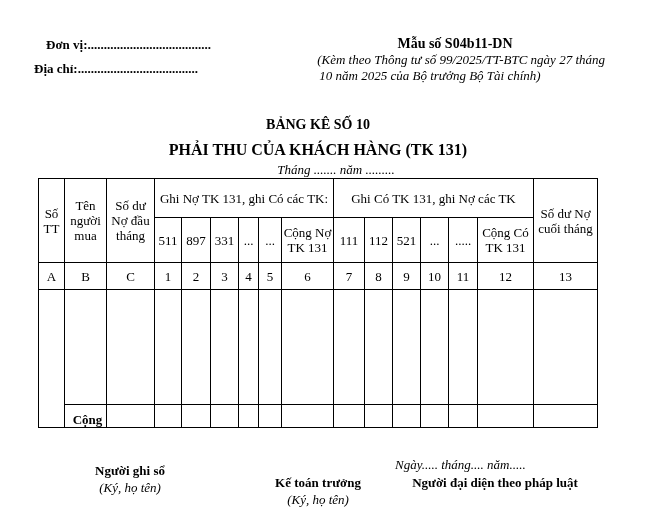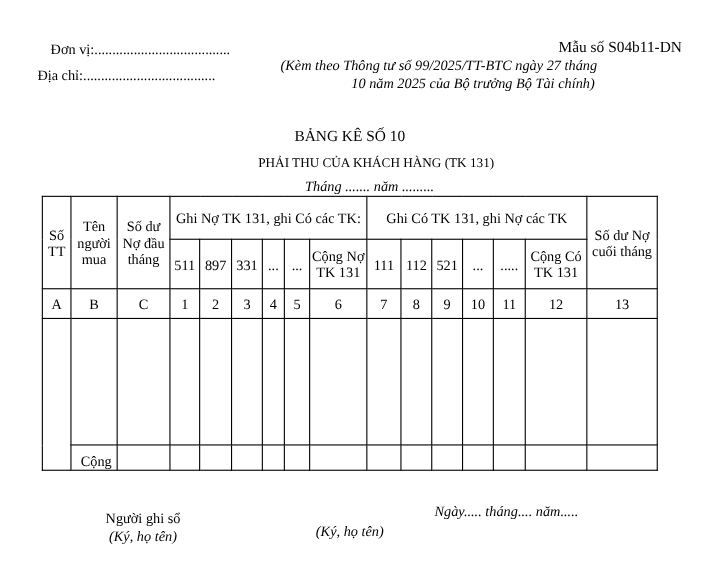--- a/index.html
+++ b/index.html
@@ -1,39 +1,39 @@
 <!DOCTYPE html>
 <html><head>
 <meta charset="utf-8">
 <style>
   html, body { margin: 0; padding: 0; background: #ffffff; }
   body { width: 662px; height: 526px; position: relative; overflow: hidden;
          font-family: "Liberation Serif", "DejaVu Serif", serif; color: #000; }
   .abs { position: absolute; white-space: nowrap; }
-  .b { font-weight: normal; }
+  .b { font-weight: bold; }
   .i { font-style: italic; }
   #unit { left: 46px; top: 37px; font-size: 13px; }
   #addr { left: 34px; top: 61px; font-size: 13px; }
-  #form-code { left: 290px; width: 330px; top: 36px; font-size: 14px; text-align: right; }
-  #form-ref1 { left: 255px; width: 350px; top: 52px; font-size: 13px; text-align: left; }
+  #form-code { left: 290px; width: 330px; top: 36px; font-size: 14px; text-align: center; }
+  #form-ref1 { left: 255px; width: 350px; top: 52px; font-size: 13px; text-align: right; }
   #form-ref2 { left: 255px; width: 350px; top: 68px; font-size: 13px; text-align: center; }
   #title1 { left: 0; width: 636px; top: 117px; font-size: 14px; text-align: center; }
-  #title2 { left: 0; width: 636px; top: 141px; font-size: 12px; text-align: center; padding-left: 24px; }
+  #title2 { left: 0; width: 636px; top: 141px; font-size: 16px; text-align: center; }
   #period { left: 0; width: 636px; top: 162px; font-size: 13px; text-align: center; margin-left: 18px; }
 
   table.grid { position: absolute; left: 38px; top: 178px; border-collapse: collapse;
                table-layout: fixed; font-size: 13px; }
   table.grid td { border: 1px solid #000; padding: 0; text-align: center; vertical-align: middle;
                   line-height: 15px; overflow: hidden; }
   .r1 td { height: 38px; }
   .r2 td { height: 44px; }
   .r3 td { height: 26px; }
   .r4 td { height: 114px; }
   .r5 td { height: 22px; }
-  .cong { text-align: right; vertical-align: bottom !important; font-weight: normal; padding-left: 4px !important; }
+  .cong { text-align: right; vertical-align: bottom !important; font-weight: bold; padding-left: 4px !important; }
 
   .sig { position: absolute; text-align: center; font-size: 13px; }
   .sig div { line-height: 17px; }
 </style>
 </head>
 <body>
 
 <div class="abs b" id="unit">Đơn vị:......................................</div>
 <div class="abs b" id="addr">Địa chỉ:.....................................</div>
 <div class="abs b" id="form-code">Mẫu số S04b11-DN</div>
@@ -142,16 +142,18 @@
 </tbody>
   </table>
 
 <div class="abs i" style="left:395px;width:200px;top:457px;font-size:13px;">Ngày..... tháng.... năm.....</div>
 
 <div class="sig" style="left:60px;width:140px;top:462px;">
   <div class="b">Người ghi sổ</div>
   <div class="i">(Ký, họ tên)</div>
 </div>
 <div class="sig" style="left:248px;width:140px;top:474px;">
+  <div class="b">Kế toán trưởng</div>
   <div class="i">(Ký, họ tên)</div>
 </div>
 <div class="sig" style="left:395px;width:200px;top:474px;">
+  <div class="b">Người đại diện theo pháp luật</div>
 </div>
 
 </body></html>

